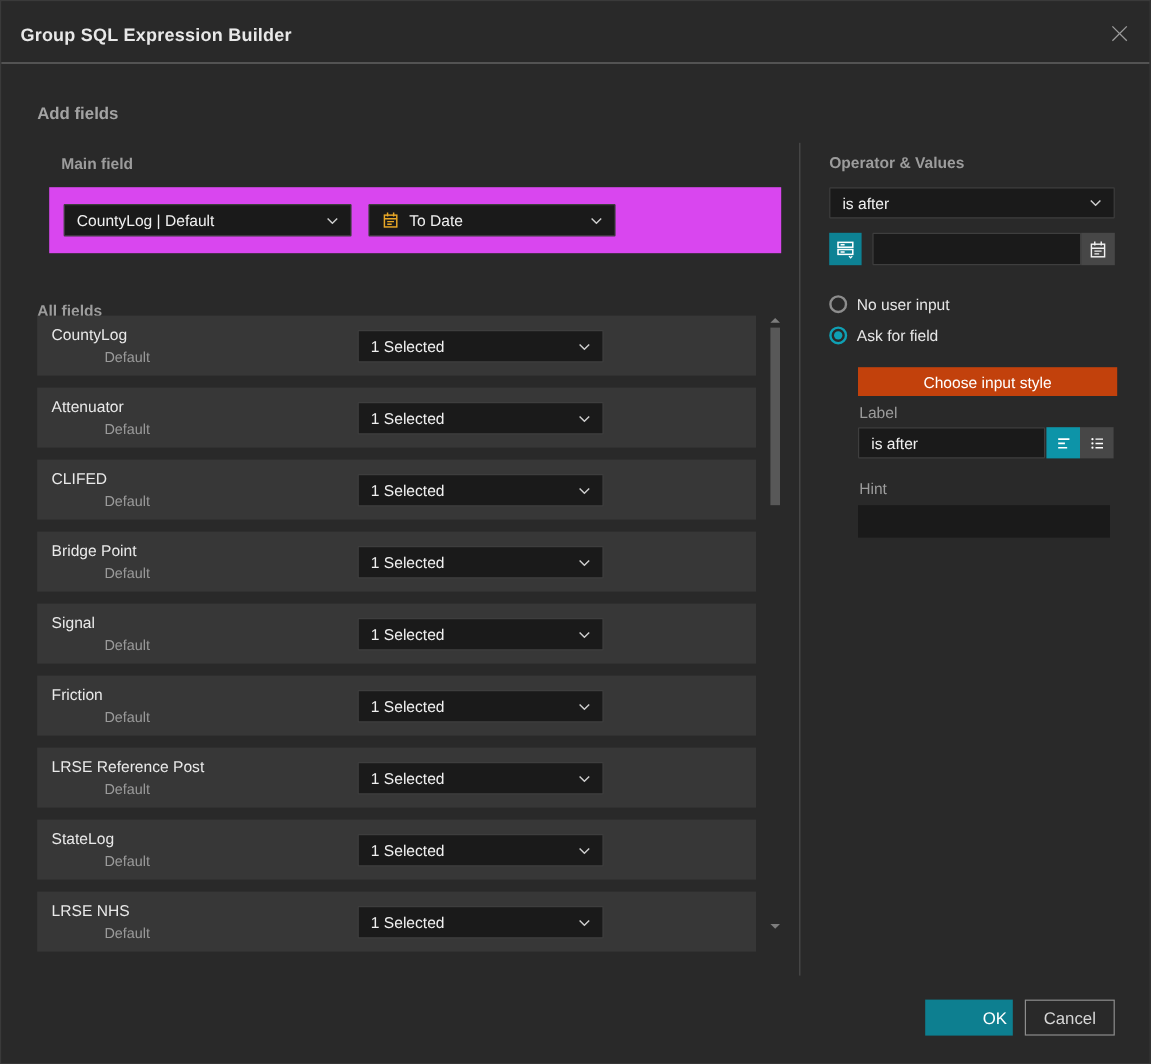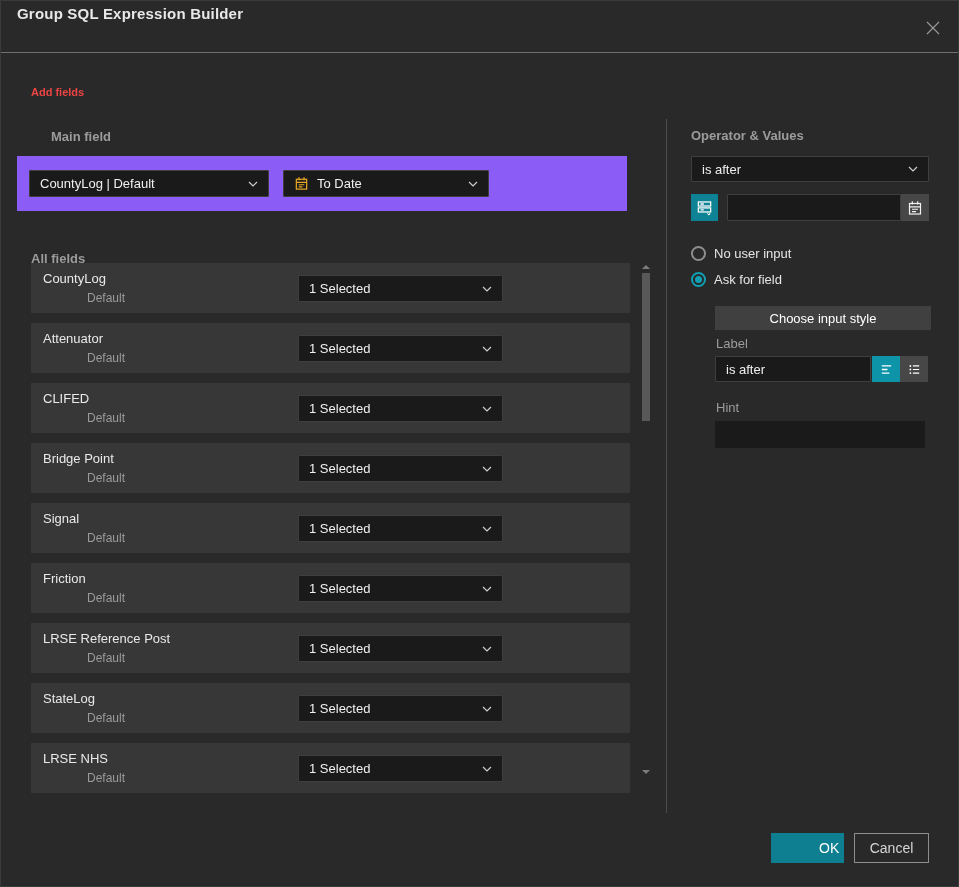--- a/index.html
+++ b/index.html
@@ -1,34 +1,34 @@
 <!DOCTYPE html>
 <html><head>
 <meta charset="utf-8">
 <style>
   html,body{margin:0;padding:0;background:#1d1d1d;}
   *{box-sizing:border-box;font-family:"Liberation Sans",sans-serif;}
   .dialog{position:relative;width:959px;height:887px;background:#292929;color:#ededed;overflow:hidden;border:1px solid #3a3a3a;}
   
   .titlebar{position:absolute;left:0;top:0;width:100%;height:52px;border-bottom:1px solid #6f6f6f;}
-  .title{position:absolute;left:16px;top:4px;font-size:15px;font-weight:700;color:#e8e8e8;letter-spacing:.2px;}
+  .title{position:absolute;left:16px;top:20px;font-size:15px;font-weight:700;color:#e8e8e8;letter-spacing:.2px;}
   .close{position:absolute;right:14px;top:16px;width:22px;height:22px;display:flex;align-items:center;justify-content:center;cursor:pointer;}
   
-  .h-add{position:absolute;left:30px;top:85px;font-size:11px;font-weight:700;color:#ef4444;}
+  .h-add{position:absolute;left:30px;top:85px;font-size:14px;font-weight:700;color:#a3a3a3;}
   .h-gray{position:absolute;font-size:13px;font-weight:700;color:#9c9c9c;}
   .h-main{left:30px;top:128px;padding-left:20px;}
   .h-all{left:30px;top:250px;}
   .h-op{left:690px;top:127px;}
   
   .select,.input{background:#1a1a1a;border:1px solid #3e3e3e;border-radius:1px;color:#f0f0f0;font-size:13px;display:flex;align-items:center;padding:0 10px;}
   .select{justify-content:space-between;cursor:pointer;}
   .select .lbl{display:flex;align-items:center;gap:8px;white-space:nowrap;overflow:hidden;}
   .chev{flex:0 0 auto;margin-left:8px;display:flex;}
   
-  .main-panel{position:absolute;left:16px;top:155px;width:610px;height:55px;background:#8b5cf6;}
+  .main-panel{position:absolute;left:40px;top:155px;width:610px;height:55px;background:#d946ef;}
   .mf-field{position:absolute;left:12px;top:14px;width:240px;height:27px;}
   .mf-type{position:absolute;left:266px;top:14px;width:206px;height:27px;}
   
   .list{position:absolute;left:30px;top:262px;width:599px;display:flex;flex-direction:column;gap:10px;}
   .row{position:relative;height:50px;background:#373737;}
   .row .fname{position:absolute;left:12px;top:8px;font-size:13px;color:#e9e9e9;}
   .row .fsub{position:absolute;left:12px;top:28px;font-size:12px;color:#9a9a9a;margin-left:44px;}
   .row .select{position:absolute;left:267px;top:12px;width:205px;height:27px;gap:36px;}
   
   .sbar{position:absolute;left:641px;top:262px;width:8px;height:513px;}
@@ -43,21 +43,21 @@
   .op-select{position:absolute;left:690px;top:155px;width:238px;height:26px;}
   .val-btn{position:absolute;left:690px;top:193px;width:27px;height:27px;background:#0d8294;border:none;display:flex;align-items:center;justify-content:center;cursor:pointer;}
   .val-input{position:absolute;left:726px;top:193px;width:174px;height:27px;}
   .cal-btn{position:absolute;left:900px;top:193px;width:28px;height:27px;background:#474747;border:none;display:flex;align-items:center;justify-content:center;cursor:pointer;}
   .radio-row{position:absolute;left:690px;display:flex;align-items:center;gap:8px;cursor:pointer;}
   .r1{top:245px;} .r2{top:271px;}
   .radio{width:15px;height:15px;border-radius:50%;border:2px solid #8d8d8d;position:relative;flex:0 0 auto;}
   .radio.sel{border-color:#0fa0b4;}
   .radio.sel::after{content:"";position:absolute;left:50%;top:50%;width:7px;height:7px;margin:-3.5px 0 0 -3.5px;border-radius:50%;background:#0fa0b4;}
   .radio-lbl{font-size:13px;color:#e6e6e6;}
-  .choose-btn{position:absolute;left:714px;top:305px;width:216px;height:24px;background:#404040;color:#fff;border:none;font-size:13px;display:flex;align-items:center;justify-content:center;cursor:pointer;}
+  .choose-btn{position:absolute;left:714px;top:305px;width:216px;height:24px;background:#c2410c;color:#fff;border:none;font-size:13px;display:flex;align-items:center;justify-content:center;cursor:pointer;}
   .lbl-cap{position:absolute;font-size:13px;color:#9c9c9c;}
   .cap-label{left:715px;top:335px;}
   .cap-hint{left:715px;top:399px;}
   .label-input{position:absolute;left:714px;top:355px;width:156px;height:26px;}
   .style-btn{position:absolute;top:355px;width:28px;height:26px;border:none;display:flex;align-items:center;justify-content:center;cursor:pointer;}
   .style-text{left:871px;background:#0d94a8;}
   .style-list{left:899px;background:#474747;}
   .hint-input{position:absolute;left:714px;top:420px;width:210px;height:27px;border:none;background:#1a1a1a;}
   
   .ok-btn{position:absolute;left:770px;top:832px;width:73px;height:30px;background:#0d7f90;color:#fff;border:none;font-size:14px;cursor:pointer;padding-left:48px;}

